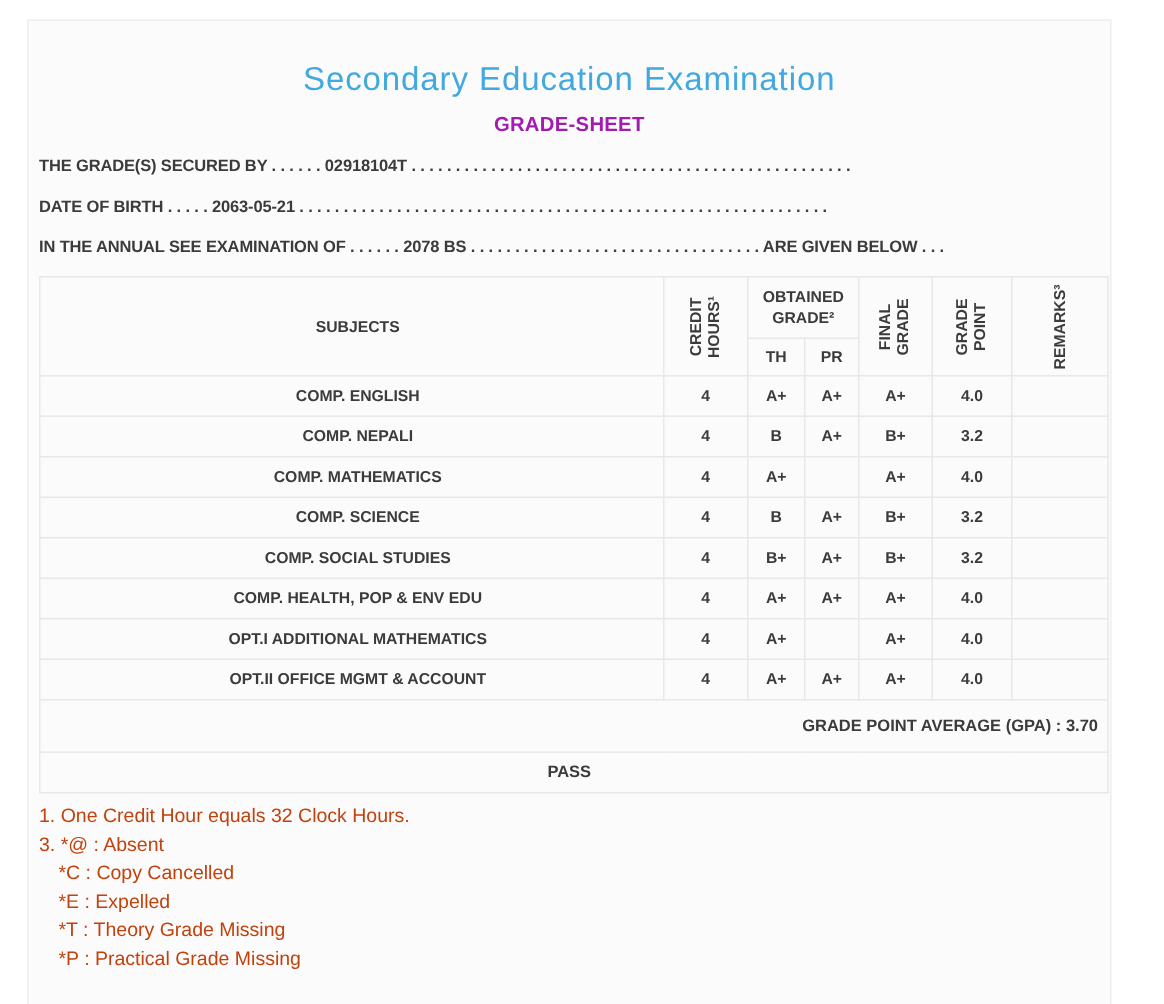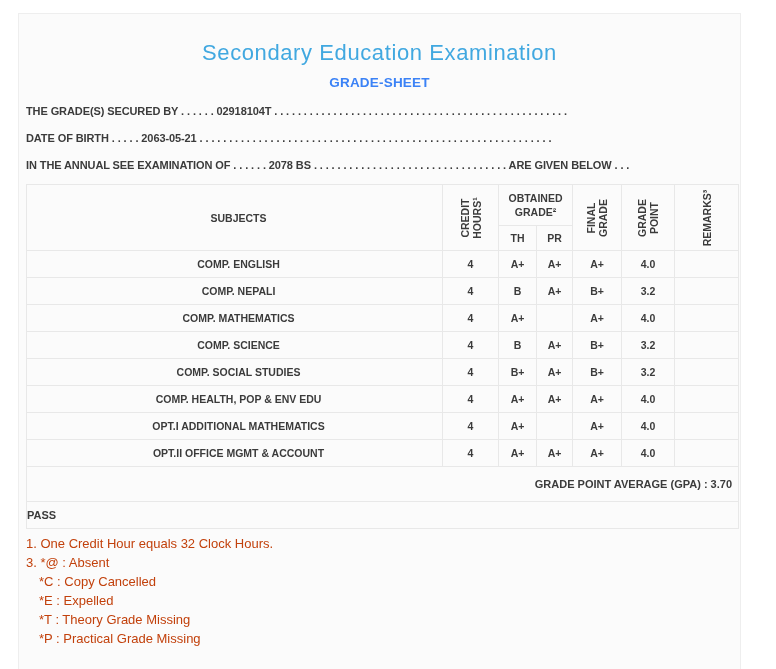--- a/index.html
+++ b/index.html
@@ -22,21 +22,21 @@
     font-size: 22px;
     font-weight: 400;
     letter-spacing: 0.6px;
     color: #41a8e0;
   }
   .sheet-subtitle {
     margin-top: 9px;
     text-align: center;
     font-size: 13.5px;
     font-weight: 700;
-    color: #3b82f6;
+    color: #a21caf;
     letter-spacing: 0.2px;
   }
   .info {
     margin-top: 14px;
     padding: 0 7px;
   }
   .info p {
     margin-top: 15px;
     font-size: 11px;
     font-weight: 700;
@@ -62,21 +62,21 @@
   }
   th.subjects-h, td.subject {
     text-align: left;
     padding-left: 8px;
     font-size: 11px;
   }
   tr.hdr-top { height: 41px; }
   tr.hdr-sub { height: 25px; }
   tr.data-row { height: 27px; }
   tr.gpa-row td { height: 35px; text-align: right; padding-right: 6px; font-size: 11px; }
-  tr.pass-row td { height: 27px; text-align: left; padding-right: 6px; font-size: 11px; }
+  tr.pass-row td { height: 27px; text-align: center; padding-right: 6px; font-size: 11px; }
   th.vert { position: relative; }
   th.vert .vtext {
     position: absolute;
     left: 50%; top: 50%;
     transform: translate(-50%, -50%) rotate(-90deg);
     white-space: pre-line;
     line-height: 1.18;
     letter-spacing: 0;
   }
   th.obtained { line-height: 1.35; padding: 2px 6px; }

